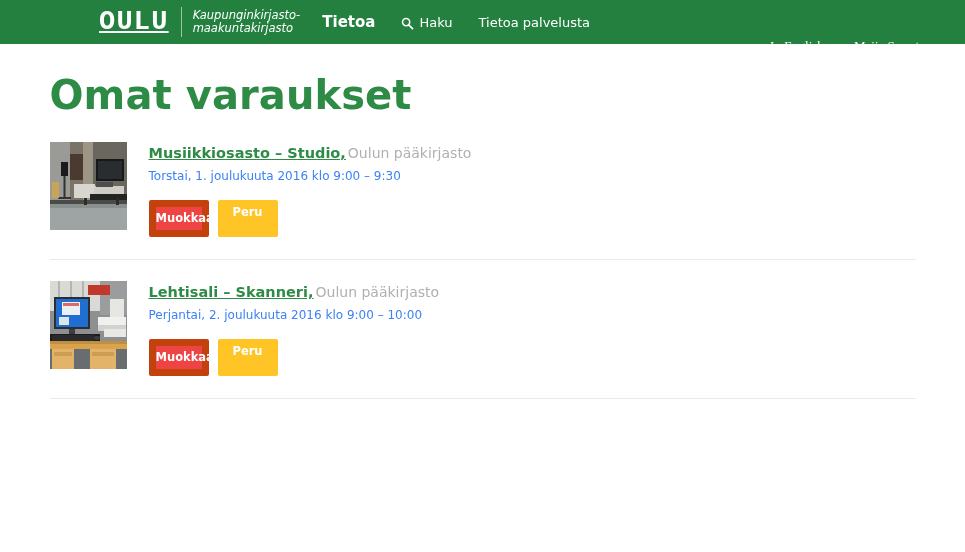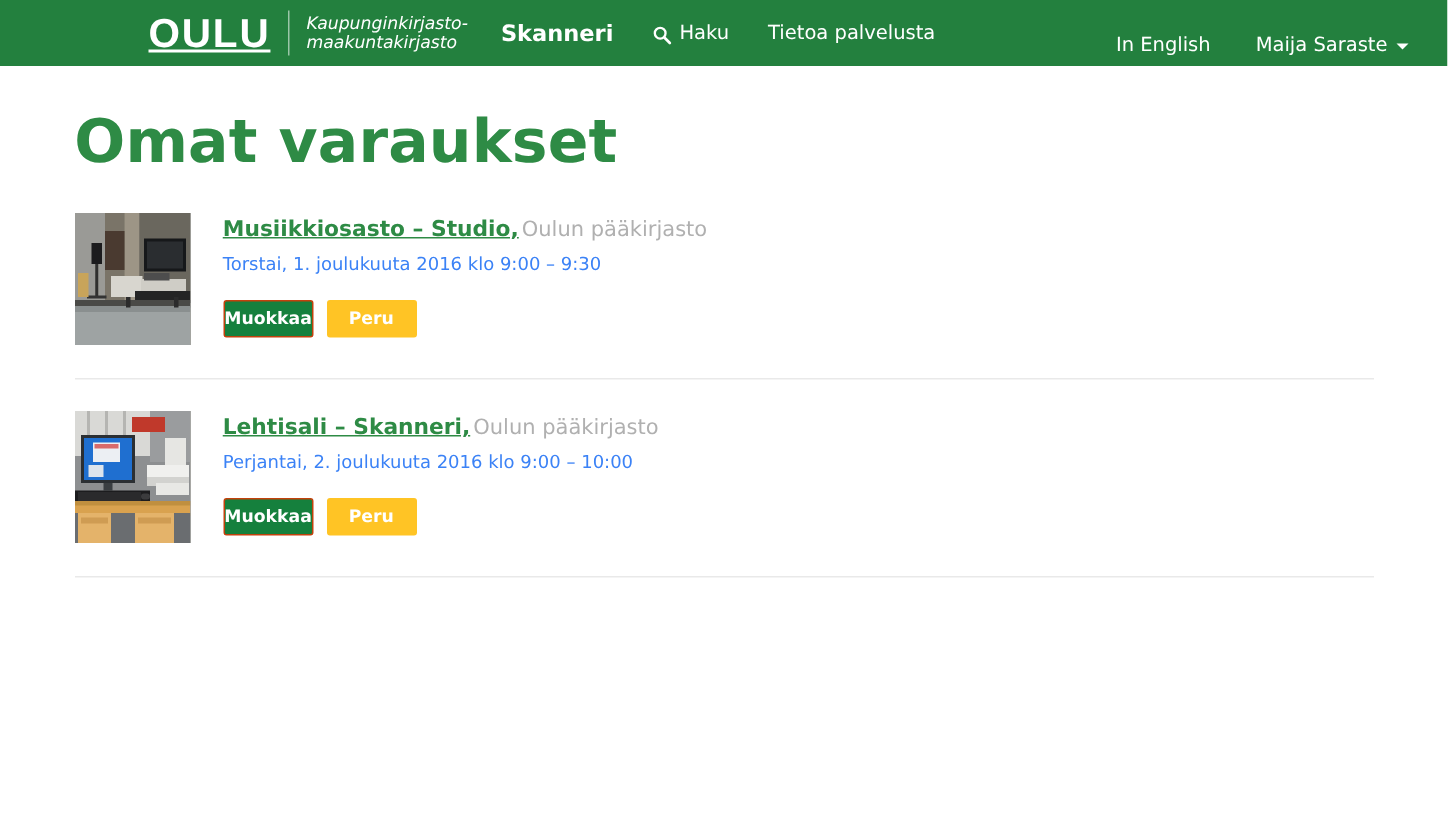--- a/index.html
+++ b/index.html
@@ -27,21 +27,21 @@
     align-items: center;
     padding-left: 99px;
     height: 44px;
   }
   .brand-oulu {
     color: #ffffff;
     font-size: 27px;
     font-weight: bold;
     letter-spacing: 1.2px;
     line-height: 1;
-    font-family: Liberation Sans, sans-serif;
+    font-family: Liberation Mono, monospace;
   }
   .brand-sep {
     width: 1px;
     height: 30px;
     background: rgba(255,255,255,0.55);
     margin: 0 11px 0 12px;
   }
   .brand-sub {
     color: #ffffff;
     font-style: italic;
@@ -61,24 +61,25 @@
   }
   .nav-item.brandlink {
     font-weight: bold;
     font-size: 15px;
     margin-left: 22px;
   }
   .nav-item.plain { margin-left: 26px; }
   .nav-right {
     position: absolute;
     right: 26px;
-    top: 0;
+    top: 16px;
     height: 60px;
     display: flex;
     align-items: center;
+    font-family: Liberation Serif, serif;
   }
   .nav-right .nav-item { margin-left: 30px; }
   .search-ico {
     display: inline-block;
     width: 13px;
     height: 13px;
     margin-right: 5px;
     position: relative;
     top: 1px;
   }
@@ -161,41 +162,41 @@
     padding: 4px 0 5px 0;
     width: 60px;
     text-align: center;
     border-radius: 2px;
     cursor: pointer;
     display: inline-block;
     line-height: 14px;
     user-select: none;
   }
   .btn-edit {
-    background: #15803d;
-    border: 1px solid #c2410c;
+    background: #ef4444;
+    border: 7px solid #c2410c;
   }
   .btn-cancel {
     background: #FFC425;
     border: 1px solid #FFC425;
     margin-left: 9px;
   }
 </style>
 </head>
 <body>
 
 <div class="navbar">
   <div class="nav-left">
     <a href="#" class="brand-oulu">OULU</a>
     <div class="brand-sep"></div>
     <div>
       <div class="brand-sub">Kaupunginkirjasto-</div>
       <div class="brand-sub">maakuntakirjasto</div>
     </div>
-    <a href="#" class="nav-item brandlink">Skanneri</a>
+    <a href="#" class="nav-item brandlink">Tietoa</a>
     <a href="#" class="nav-item plain">
       <span class="search-ico">
         <svg viewBox="0 0 16 16" width="13" height="13">
           <circle cx="6.3" cy="6.3" r="4.4" fill="none" stroke="#ffffff" stroke-width="1.9"></circle>
           <line x1="9.7" y1="9.9" x2="14.2" y2="14.4" stroke="#ffffff" stroke-width="2.2" stroke-linecap="round"></line>
         </svg>
       </span>
       <span>Haku</span>
     </a>
     <a href="#" class="nav-item plain">Tietoa palvelusta</a>

